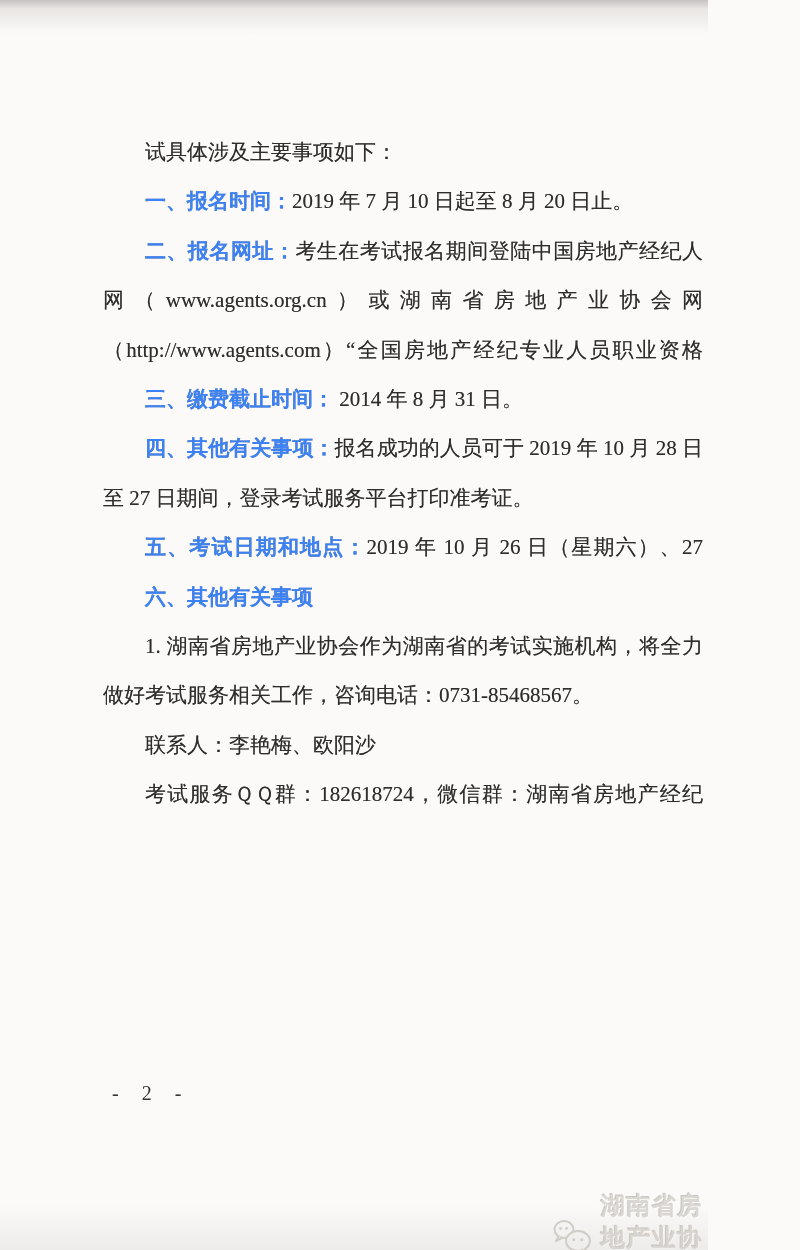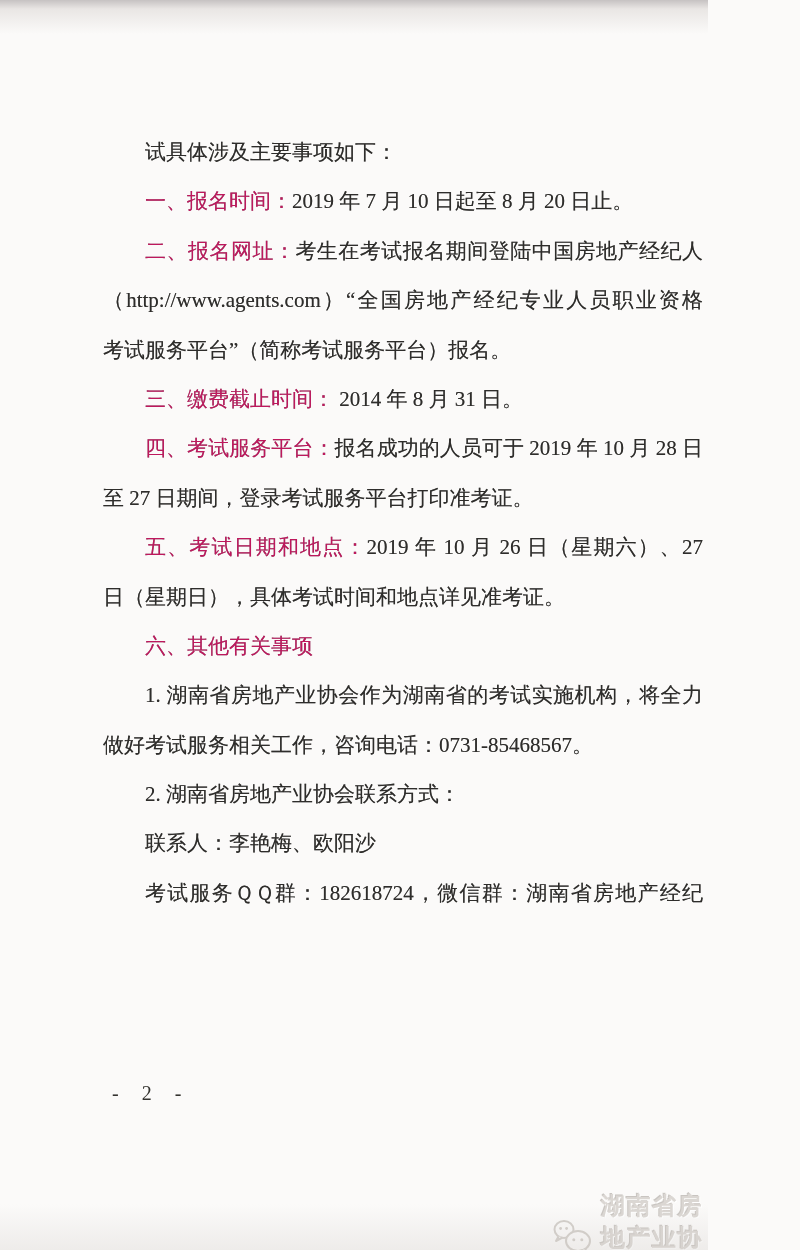--- a/index.html
+++ b/index.html
@@ -26,21 +26,21 @@
     position:absolute;left:103px;top:127px;width:600px;
     font-size:21px;
     text-shadow:0 0 .6px rgba(46,45,43,.55);
   }
   .line{
     height:49.4px;line-height:49.4px;
     white-space:pre;
   }
   .line .b{
     font-family:"Liberation Sans","DejaVu Sans",sans-serif;
-    font-weight:400;color:#be185d;
+    font-weight:700;color:#3b82f6;
   }
   .indent{text-indent:42px;}
   .stretch{
     white-space:normal;
     text-align:justify;
     text-align-last:justify;
   }
   .pagenum{
     position:absolute;left:112px;top:1082px;
     font-size:20px;letter-spacing:9px;color:#34332f;
@@ -58,31 +58,29 @@
 </head>
 <body>
 
 <div class="page">
   <div class="top-shade"></div>
 
   <div class="content">
     <div class="line indent"><span class="b"></span><span>试具体涉及主要事项如下：</span></div>
     <div class="line indent"><span class="b">一、报名时间：</span><span>2019 年 7 月 10 日起至 8 月 20 日止。</span></div>
     <div class="line indent stretch"><span class="b">二、报名网址：</span><span>考生在考试报名期间登陆中国房地产经纪人</span></div>
+    <div class="line stretch"><span class="b"></span><span>网（www.agents.org.cn）或湖南省房地产业协会网</span></div>
     <div class="line stretch"><span class="b"></span><span>（http://www.agents.com）“全国房地产经纪专业人员职业资格</span></div>
-    <div class="line"><span class="b"></span><span>考试服务平台”（简称考试服务平台）报名。</span></div>
     <div class="line indent"><span class="b">三、缴费截止时间：</span><span> 2014 年 8 月 31 日。</span></div>
-    <div class="line indent stretch"><span class="b">四、考试服务平台：</span><span>报名成功的人员可于 2019 年 10 月 28 日</span></div>
+    <div class="line indent stretch"><span class="b">四、其他有关事项：</span><span>报名成功的人员可于 2019 年 10 月 28 日</span></div>
     <div class="line"><span class="b"></span><span>至 27 日期间，登录考试服务平台打印准考证。</span></div>
     <div class="line indent stretch"><span class="b">五、考试日期和地点：</span><span>2019 年 10 月 26 日（星期六）、27</span></div>
-    <div class="line"><span class="b"></span><span>日（星期日），具体考试时间和地点详见准考证。</span></div>
     <div class="line indent"><span class="b">六、其他有关事项</span><span></span></div>
     <div class="line indent stretch"><span class="b"></span><span>1. 湖南省房地产业协会作为湖南省的考试实施机构，将全力</span></div>
     <div class="line"><span class="b"></span><span>做好考试服务相关工作，咨询电话：0731-85468567。</span></div>
-    <div class="line indent"><span class="b"></span><span>2. 湖南省房地产业协会联系方式：</span></div>
     <div class="line indent"><span class="b"></span><span>联系人：李艳梅、欧阳沙</span></div>
     <div class="line indent stretch"><span class="b"></span><span>考试服务ＱＱ群：182618724，微信群：湖南省房地产经纪</span></div>
   </div>
 
   <div class="pagenum">- 2 -</div>
 
   <div class="watermark">
     <span>
       <svg width="40" height="40" viewBox="0 0 40 40" fill="none">
         <g stroke="#d2cec9" stroke-width="2">

